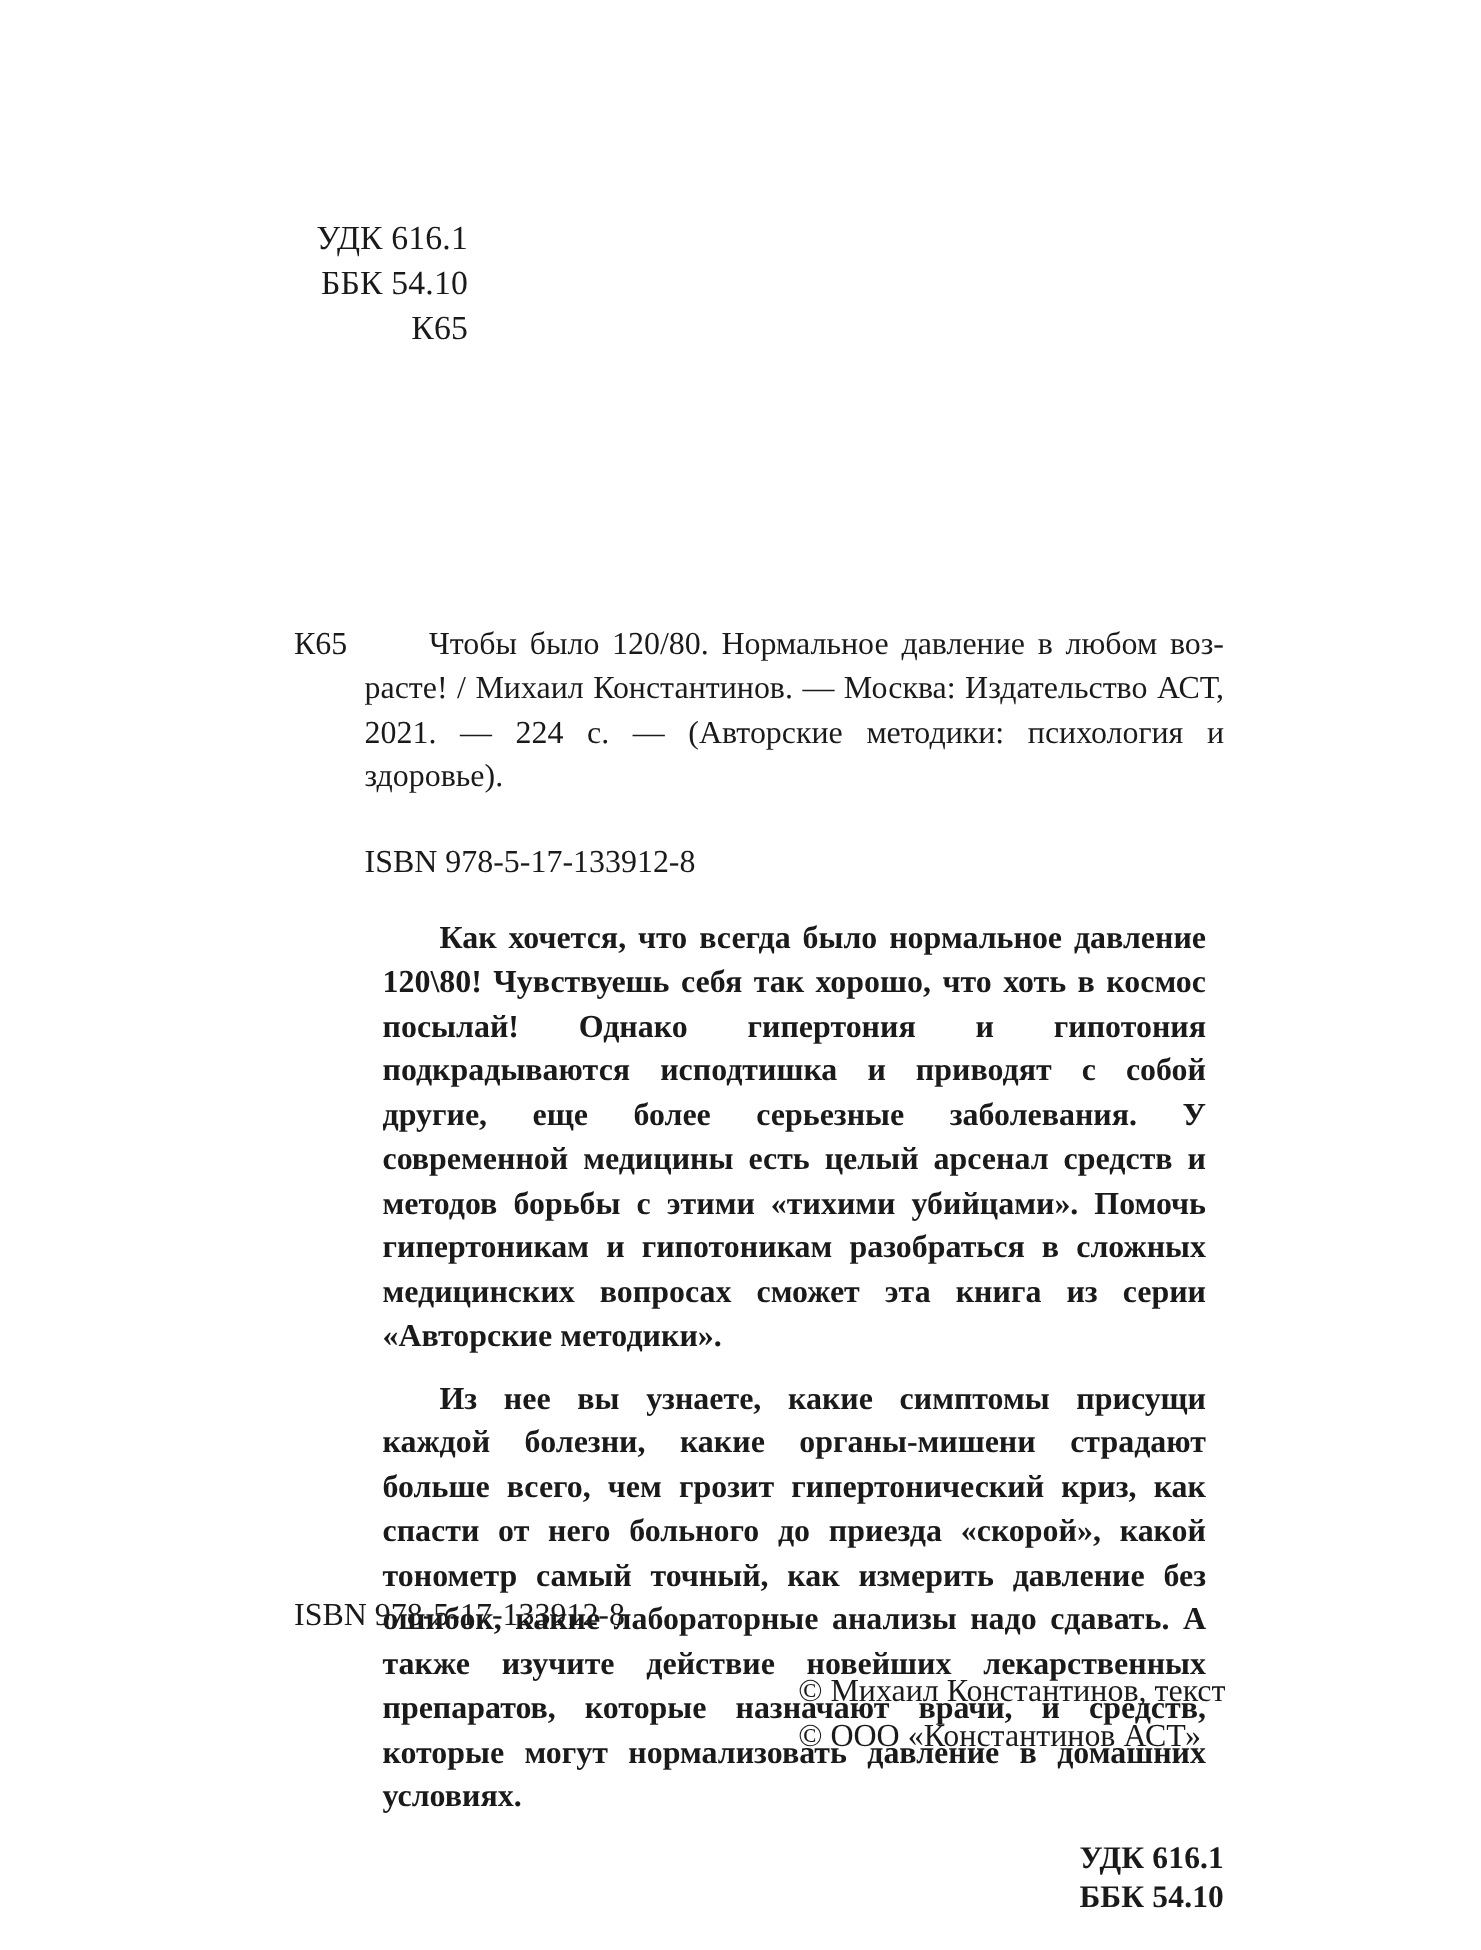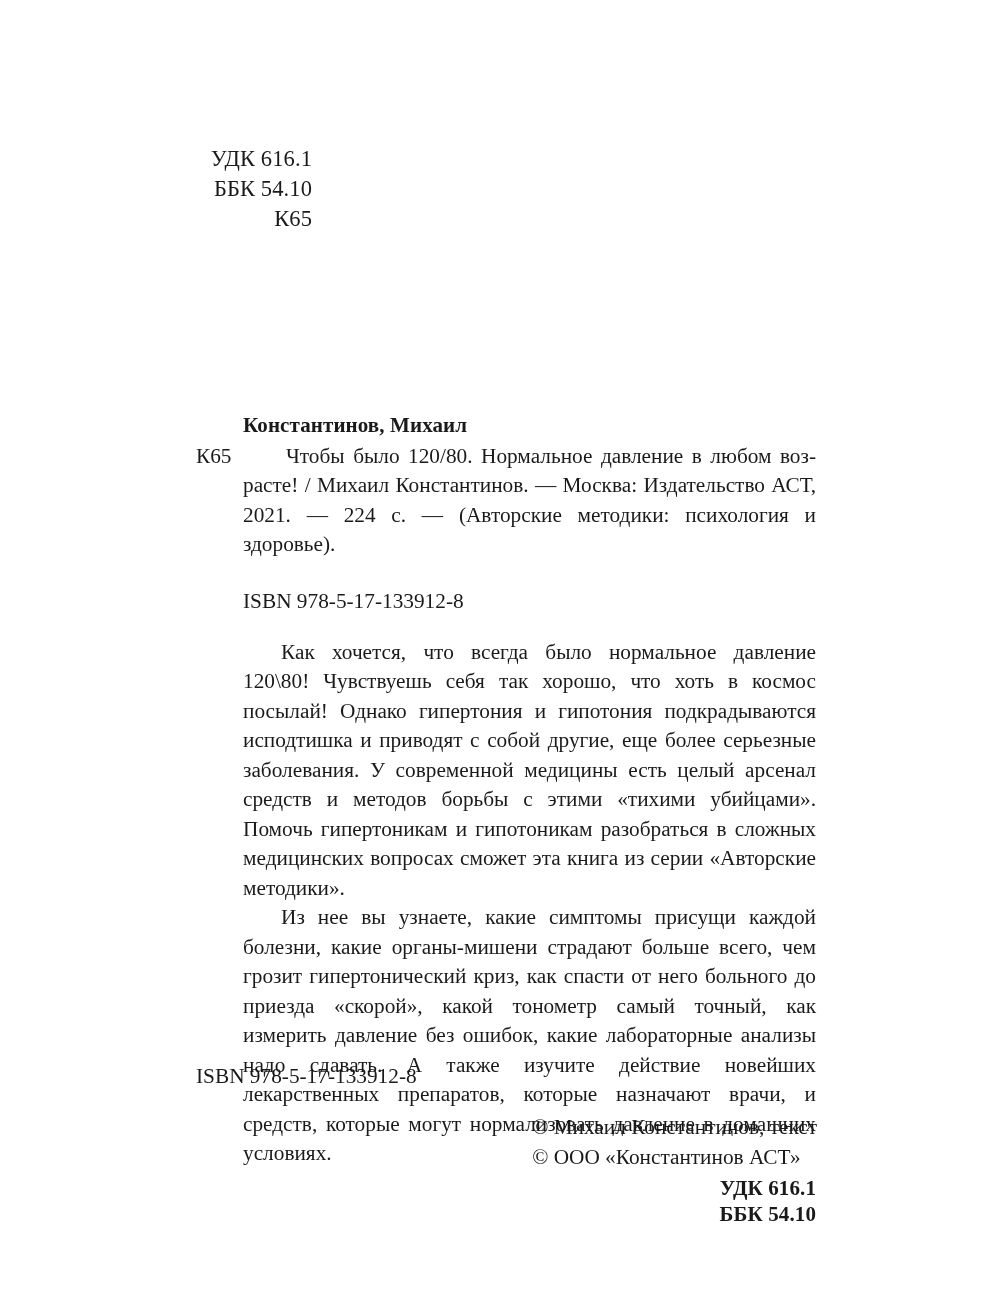--- a/index.html
+++ b/index.html
@@ -78,22 +78,23 @@
     margin-top: 27px;
     padding-left: 47px;
   }
 
   .annot {
     font-size: 21.3px;
     line-height: 29.5px;
     text-align: justify;
     text-indent: 38px;
     padding-left: 47px;
-    margin: 0;
+    margin: 12px;
     hyphens: manual;
+    font-weight: bold;
   }
   .annot.first { margin-top: 22px; }
   .annot.second { margin-top: 0; }
 
   .udk-bottom {
     margin-top: 6px;
     padding-left: 47px;
     text-align: right;
     font-weight: bold;
     font-size: 21px;
@@ -127,21 +128,20 @@
 <div class="page">
 
   <div class="udk-top">
     <div>УДК 616.1</div>
     <div>ББК 54.10</div>
     <div>К65</div>
   </div>
 
   <div class="column">
 
-    <div class="author-line">Константинов, Михаил</div>
 
     <div class="biblio">
       <span class="code">К65</span><span>Чтобы было 120/80. Нормальное давление в любом воз­расте! / Михаил Константинов. — Москва: Издательство АСТ, 2021. — 224 с. — (Авторские методики: психология и здоровье).</span>
     </div>
 
     <div class="isbn-main">ISBN 978-5-17-133912-8</div>
 
     <p class="annot first">Как хочется, что всегда было нормальное давление 120\80! Чувствуешь себя так хорошо, что хоть в космос посылай! Од­нако гипертония и гипотония подкрадываются исподтишка и приводят с собой другие, еще более серьезные заболевания. У современной медицины есть целый арсенал средств и мето­дов борьбы с этими «тихими убийцами». Помочь гипертоникам и гипотоникам разобраться в сложных медицинских вопросах сможет эта книга из серии «Авторские методики».</p>
     <p class="annot second">Из нее вы узнаете, какие симптомы присущи каждой болез­ни, какие органы-мишени страдают больше всего, чем грозит гипертонический криз, как спасти от него больного до приез­да «скорой», какой тонометр самый точный, как измерить дав­ление без ошибок, какие лабораторные анализы надо сдавать. А также изучите действие новейших лекарственных препаратов, которые назначают врачи, и средств, которые могут нормализо­вать давление в домашних условиях.</p>
 

